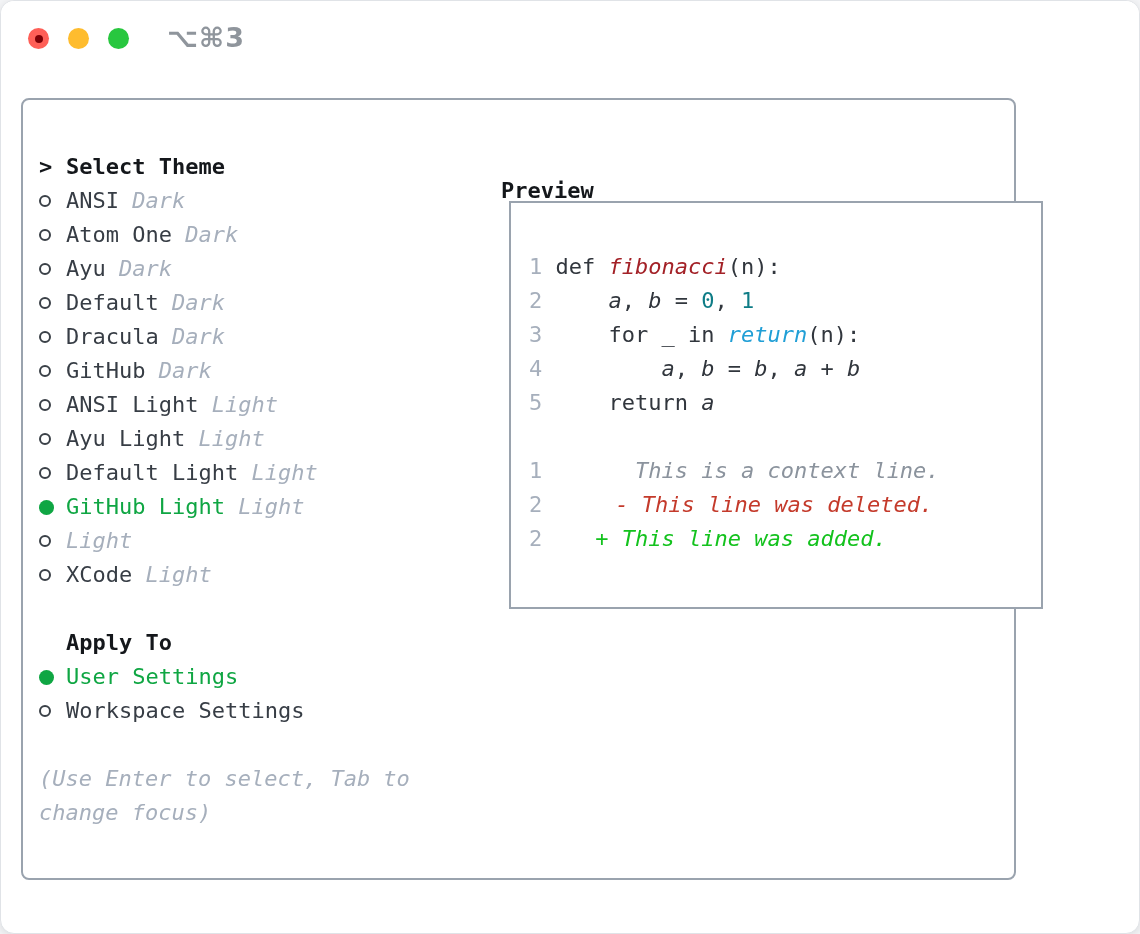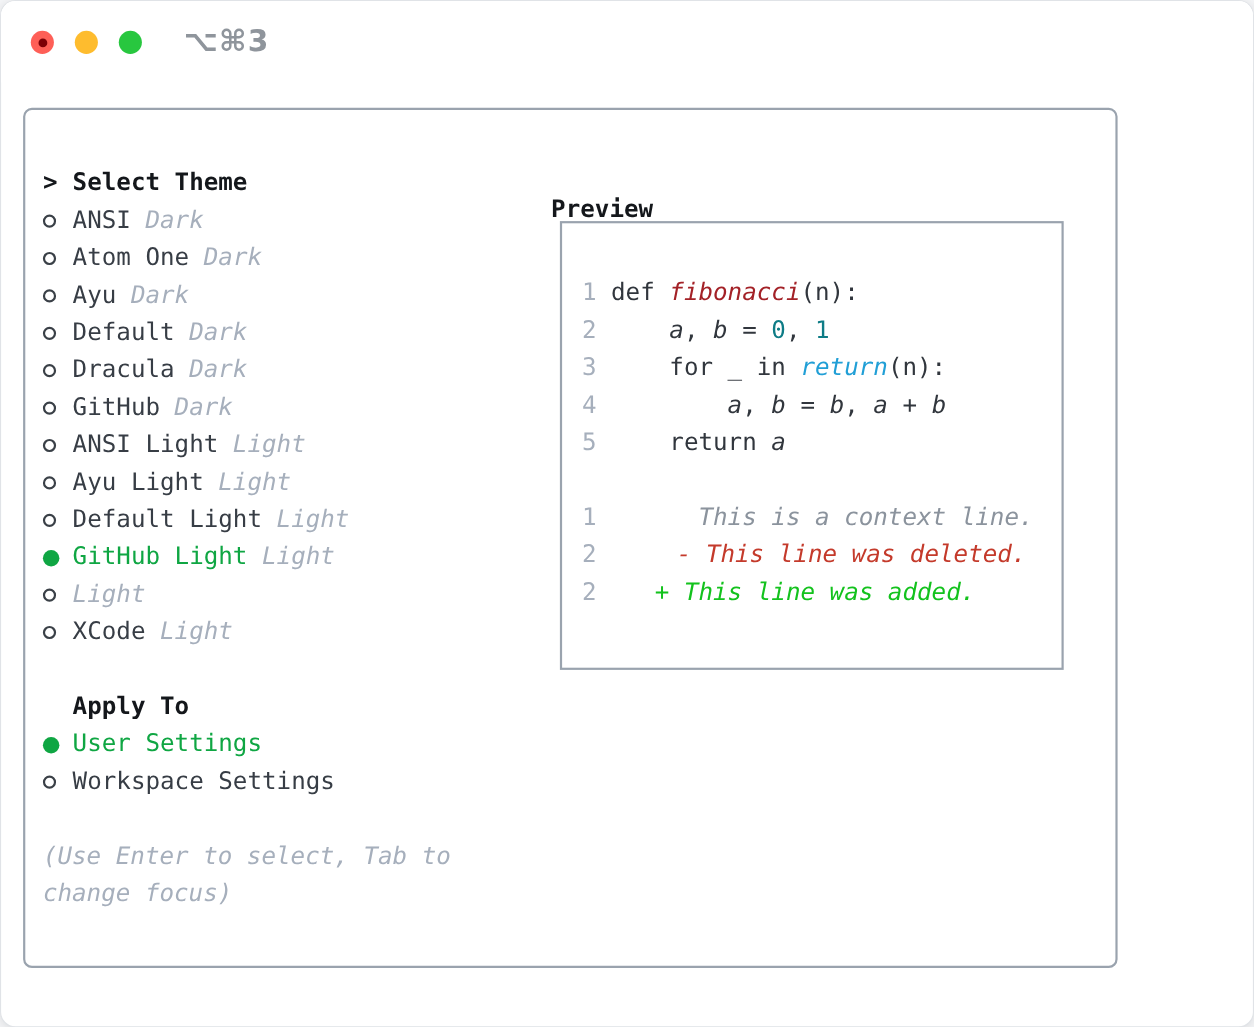--- a/index.html
+++ b/index.html
@@ -39,21 +39,21 @@
   .chev{font-weight:bold;color:var(--header_dark);font-size:22px;}
   .lbl{white-space:pre;color:var(--text_dark);}
   .lbl.selected{color:var(--green_sel);}
   .lbl.header{font-weight:bold;color:var(--header_dark);}
   .tag{white-space:pre;color:var(--dim_gray);font-style:italic;}
   .hint{white-space:pre;color:var(--dim_gray);font-style:italic;}
   .left-col{position:absolute;left:16px;top:50px;}
   
   .preview-header{position:absolute;left:478px;top:50px;margin-top:24px;}
   .preview-box{
-    position:absolute;left:486px;top:101px;width:458px;height:408px;
+    position:absolute;left:486px;top:101px;width:534px;height:408px;
     border:2px solid var(--border_gray);background:#fff;
   }
   .preview-lines{position:absolute;left:18px;top:47px;}
   .pline{height:34px;font-size:22px;line-height:34px;white-space:pre;}
   .s-num{color:var(--dim_gray);}
   .s-code{color:var(--code_dark);}
   .s-fn{color:var(--function_red);font-style:italic;}
   .s-var{color:var(--code_dark);font-style:italic;}
   .s-lit{color:var(--literal_teal);}
   .s-call{color:var(--call_blue);font-style:italic;}

